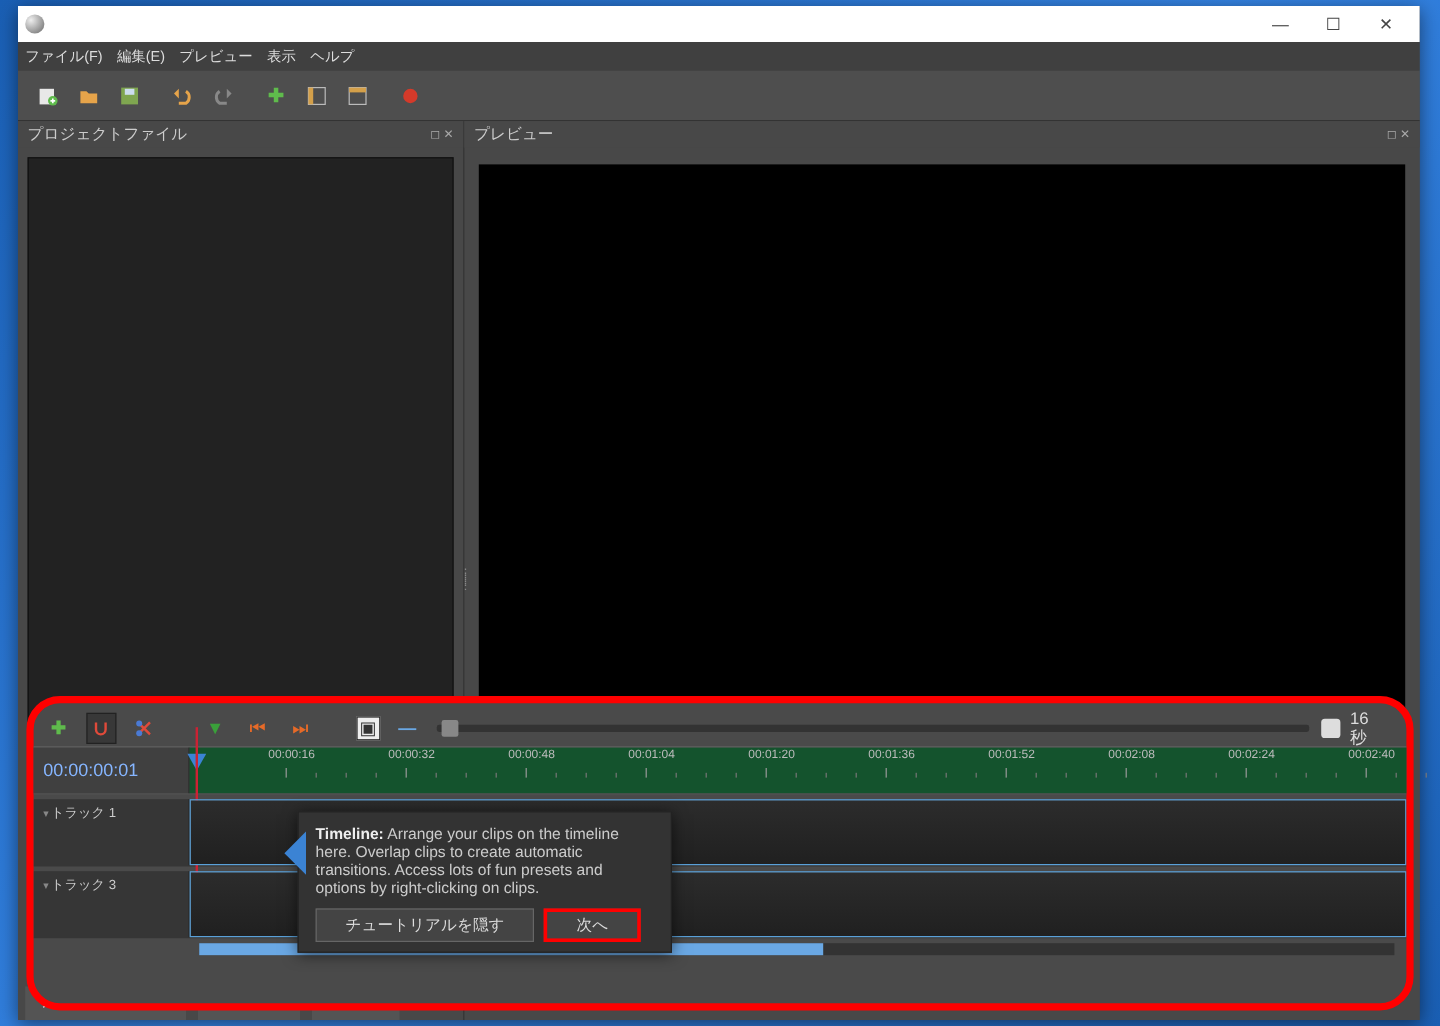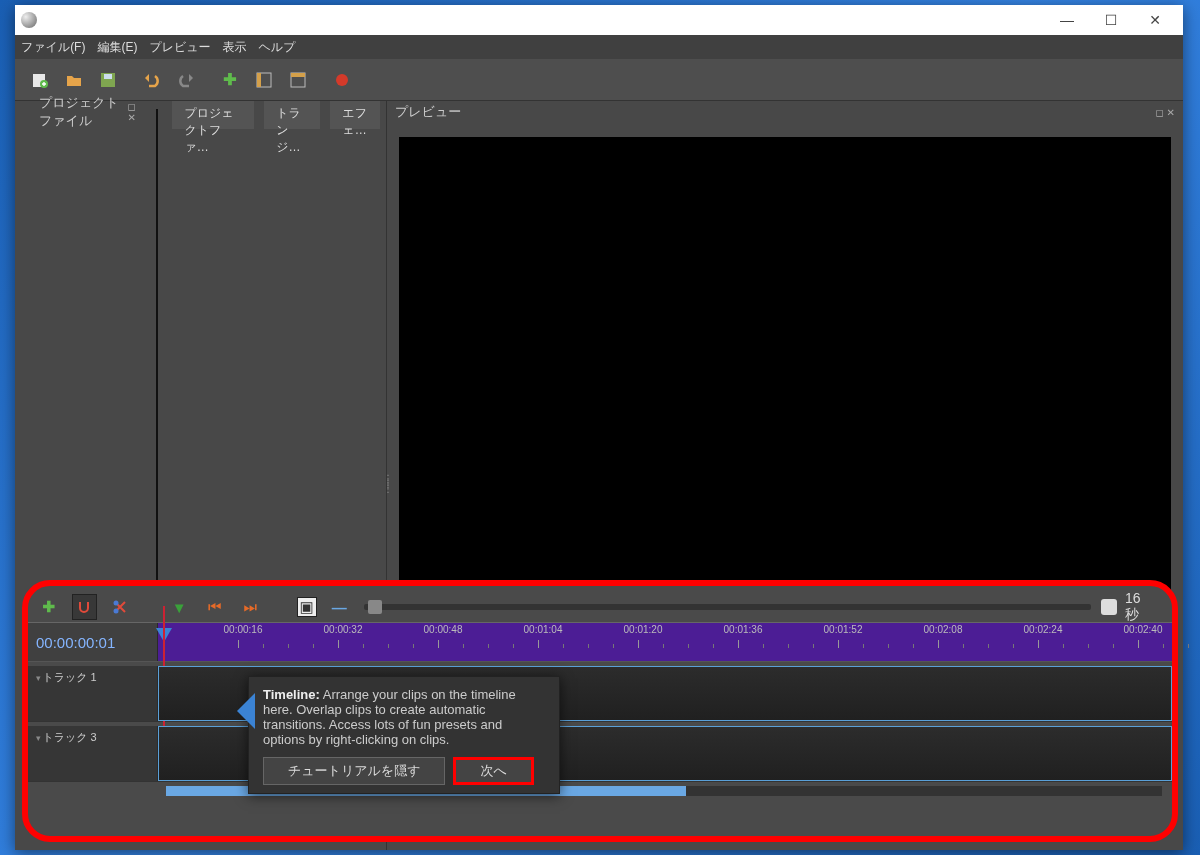--- a/index.html
+++ b/index.html
@@ -8,21 +8,21 @@
 .titlebar { height: 30px; background: #fff; display: flex; align-items: center; padding: 0 6px; color: #333; font-size: 12px; }
 .titlebar .icon-app { width: 16px; height: 16px; margin-right: 6px; background: radial-gradient(circle at 30% 30%, #eee, #666); border-radius: 50%; }
 .titlebar .spacer { flex: 1; }
 .winbtn { width: 44px; height: 28px; display: flex; align-items: center; justify-content: center; color: #444; font-size: 14px; }
 .menubar { height: 24px; background: #404040; display: flex; align-items: center; padding: 0 6px; color: #ddd; font-size: 12px; gap: 12px; }
 .toolbar { height: 42px; background: #4e4e4e; display: flex; align-items: center; padding: 0 10px; gap: 4px; border-bottom: 1px solid #333; }
 .tbtn { width: 30px; height: 30px; display: flex; align-items: center; justify-content: center; font-size: 16px; color: #ccc; }
 .tsep { width: 6px; }
 
 .mainrow { display: flex; flex: 1; min-height: 0; background: #484848; }
-.panel-left { width: 372px; display: flex; flex-direction: row; border-right: 1px solid #333; padding-left: 16px; }
+.panel-left { width: 372px; display: flex; flex-direction: column; border-right: 1px solid #333; }
 .panel-left .hdr, .panel-right .hdr { height: 22px; display: flex; align-items: center; padding: 0 8px; color: #ccc; font-size: 13px; background: #484848; }
 .panel-left .hdr .dots { margin-left: auto; font-size: 10px; color: #aaa; }
 .filtertabs { height: 30px; display: flex; align-items: center; gap: 2px; padding: 0 6px; margin-top: 6px; }
 .ftab { padding: 4px 8px; color: #ddd; font-size: 12px; border: 1px solid transparent; background: #4e4e4e; }
 .ftab.active { border: 1px solid #777; }
 .ftab.input { background: #3c3c3c; border: 1px solid #333; color: #aaa; padding: 3px 8px; width: 52px; }
 .ftabs-arrow { color: #ccc; font-size: 12px; margin-left: 6px; }
 .thumbarea { margin: 8px; flex: 1; background: #222; border: 1px solid #111; }
 .bottomtabs { height: 28px; display: flex; gap: 10px; padding: 0 6px; }
 .btab { padding: 4px 12px; color: #ddd; font-size: 12px; background: #545454; }
@@ -39,21 +39,21 @@
 .timeline-toolbar { height: 30px; display: flex; align-items: center; padding: 0 8px; gap: 10px; }
 .ttbtn { width: 26px; height: 26px; display: flex; align-items: center; justify-content: center; font-size: 15px; }
 .ttbtn.boxed { background: #383838; border: 1px solid #222; }
 .zoom-slider { width: 740px; height: 6px; background: #333; margin-left: 2px; position: relative; border-radius: 2px; }
 .zoom-knob { position: absolute; left: 4px; top: -4px; width: 14px; height: 14px; background: #888; border-radius: 2px; }
 .zoom-label { margin-left: auto; margin-right: 10px; color: #ddd; font-size: 14px; display:flex; align-items:center; gap:8px; }
 .zoom-label .indicator { width:16px; height:16px; background:#ddd; border-radius:3px; }
 
 .ruler-row { display: flex; height: 40px; border-top: 1px solid #666; border-bottom: 1px solid #555; position: relative; }
 .timecode { width: 130px; display: flex; align-items: center; padding-left: 8px; color: #85b5ff; font-size: 15px; background: #404040; border-right: 1px solid #2a2a2a; }
-.ruler { flex: 1; position: relative; background: #4c1d95; }
+.ruler { flex: 1; position: relative; background: #14532d; }
 .ruler .tick { position: absolute; top: 0; height: 40px; color: #bbb; font-size: 10px; text-align: center; }
 .ruler .tick .lbl { position: absolute; top: 1px; left: -20px; width: 50px; }
 .ruler .tick .mark { position: absolute; top: 17px; left: 0; width: 1px; height: 8px; background: #999; }
 .ruler .tick .minor { position: absolute; top: 21px; width: 1px; height: 4px; background: #777; }
 .playhead { position: absolute; left: 128px; top: 5px; width: 16px; height: 16px; }
 .playhead svg { display:block; }
 .playline { position: absolute; left: 135px; top: 20px; width: 2px; height: 140px; background: #c23; }
 
 .tracks { overflow: hidden; }
 .track { height: 56px; display: flex; border-bottom: 1px solid #333; margin-top: 4px; }

